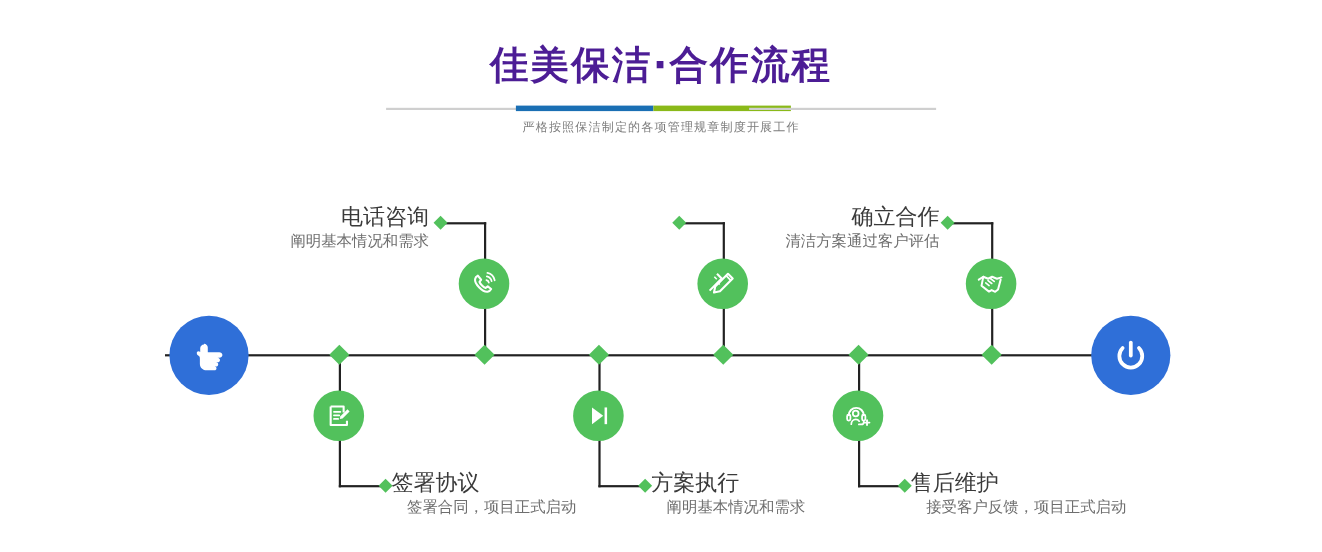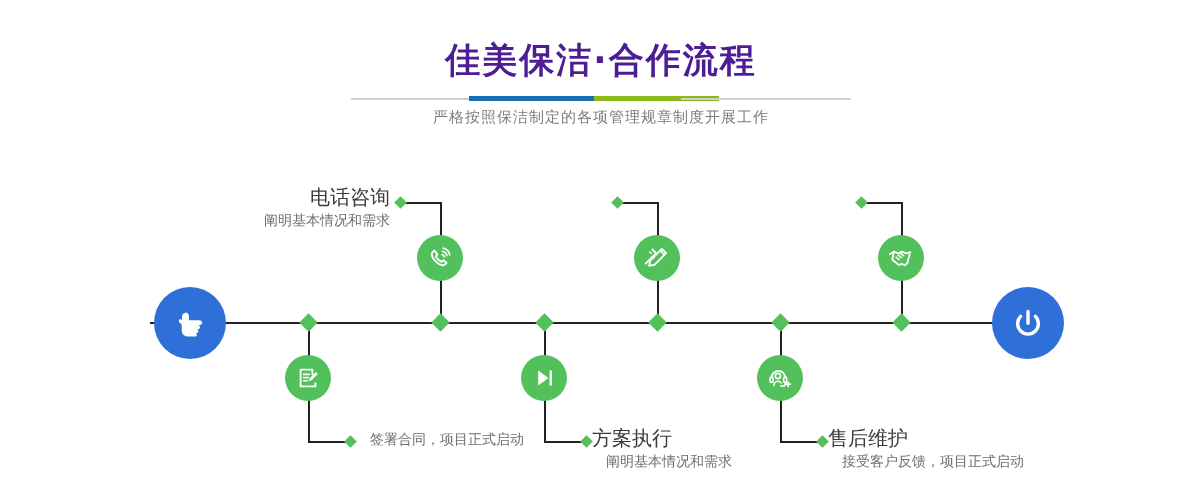--- a/index.html
+++ b/index.html
@@ -20,21 +20,21 @@
     letter-spacing:2px; line-height:44px; white-space:nowrap;
   }
   #divider-wrap { position:absolute; left:351px; top:96px; width:500px; height:6px; }
   .div-line { position:absolute; top:2px; height:2px; }
   #divider-gray-left  { left:0px;   width:170px; background:#cfcfcf; }
   #divider-blue       { left:118px; width:125px; height:5px; top:0px; background:#1a6fb4; }
   #divider-green      { left:243px; width:125px; height:5px; top:0px; background:#8ab919; }
   #divider-gray-right { left:330px; width:170px; background:#cfcfcf; }
   #page-subtitle {
     position:absolute; left:0; top:108px; width:1202px;
-    text-align:center; font-size:15px; color:#7d7d7d;
+    text-align:center; font-size:11px; color:#7d7d7d;
     letter-spacing:1px; white-space:nowrap;
   }
 
   
   #flow { position:absolute; left:0; top:150px; width:1202px; height:352px; }
 
   
   #timeline-axis {
     position:absolute; left:150px; top:172px; width:902px; height:2px;
     background:#222222;
@@ -144,20 +144,21 @@
       <svg width="28" height="28" viewBox="0 0 28 28">
         <path fill="none" stroke="#ffffff" stroke-width="1.9" stroke-linejoin="round" d="M6.6 5.6h11.8v5.4M6.6 5.6v16.8h14.8v-4"></path>
         <line x1="9.6" y1="10.4" x2="15.4" y2="10.4" stroke="#ffffff" stroke-width="1.6" stroke-linecap="round"></line>
         <line x1="9.6" y1="13.6" x2="14.4" y2="13.6" stroke="#ffffff" stroke-width="1.6" stroke-linecap="round"></line>
         <line x1="9.6" y1="16.8" x2="13.4" y2="16.8" stroke="#ffffff" stroke-width="1.6" stroke-linecap="round"></line>
         <path fill="#ffffff" d="M21.9 8.1l1.9 1.9-6.4 6.4-2.5 .6 .6-2.5z"></path>
       </svg>
     </span>
   </div>
   <div class="label-block label-bottom" style="left:356px; top:277px; width:260px;">
+    <div class="label-title">签署协议</div>
     <div class="label-desc">签署合同，项目正式启动</div>
   </div>
 
   <div class="diamond-axis" style="left:651px; top:166px;"></div>
   <div class="v-line" style="left:657px; top:52px; height:121px;"></div>
   <div class="h-line" style="left:617px; top:52px; width:42px;"></div>
   <div class="diamond-label" style="left:613px; top:48px;"></div>
   <div class="node-circle" style="left:634px; top:85px;">
     <span>
       <svg width="28" height="28" viewBox="0 0 28 28">
@@ -192,20 +193,24 @@
   <div class="h-line" style="left:861px; top:52px; width:42px;"></div>
   <div class="diamond-label" style="left:857px; top:48px;"></div>
   <div class="node-circle" style="left:878px; top:85px;">
     <span>
       <svg width="28" height="28" viewBox="0 0 28 28">
         <path fill="none" stroke="#ffffff" stroke-width="1.8" stroke-linejoin="round" stroke-linecap="round" d="M2.8 10.2l4.1-2.6 4.4 1.8 3.6-1.8 4.4 1.8 4.1-1.2"></path>
         <path fill="none" stroke="#ffffff" stroke-width="1.8" stroke-linejoin="round" stroke-linecap="round" d="M6.9 7.6l-1.6 8.1 6.8 5.4 2.4-1.4 3.2 1.6 2.6-2.1 2.4-9.0"></path>
         <path fill="none" stroke="#ffffff" stroke-width="1.5" stroke-linecap="round" d="M9.1 13.2l3.1 2.4M11.2 11.1l3.4 2.6M13.4 9.2l3.4 2.6"></path>
       </svg>
     </span>
+  </div>
+  <div class="label-block label-top" style="left:614px; top:36px; width:240px;">
+    <div class="label-title">确立合作</div>
+    <div class="label-desc">清洁方案通过客户评估</div>
   </div>
 
   <div class="diamond-axis" style="left:774px; top:166px;"></div>
   <div class="v-line" style="left:780px; top:172px; height:121px;"></div>
   <div class="h-line" style="left:780px; top:291px; width:42px;"></div>
   <div class="diamond-label" style="left:818px; top:287px;"></div>
   <div class="node-circle" style="left:757px; top:205px;">
     <span>
       <svg width="28" height="28" viewBox="0 0 28 28">
         <path fill="none" stroke="#ffffff" stroke-width="1.8" stroke-linecap="round" stroke-linejoin="round" d="M5.6 13.6a6.8 6.8 0 1 1 13.6 0"></path>

